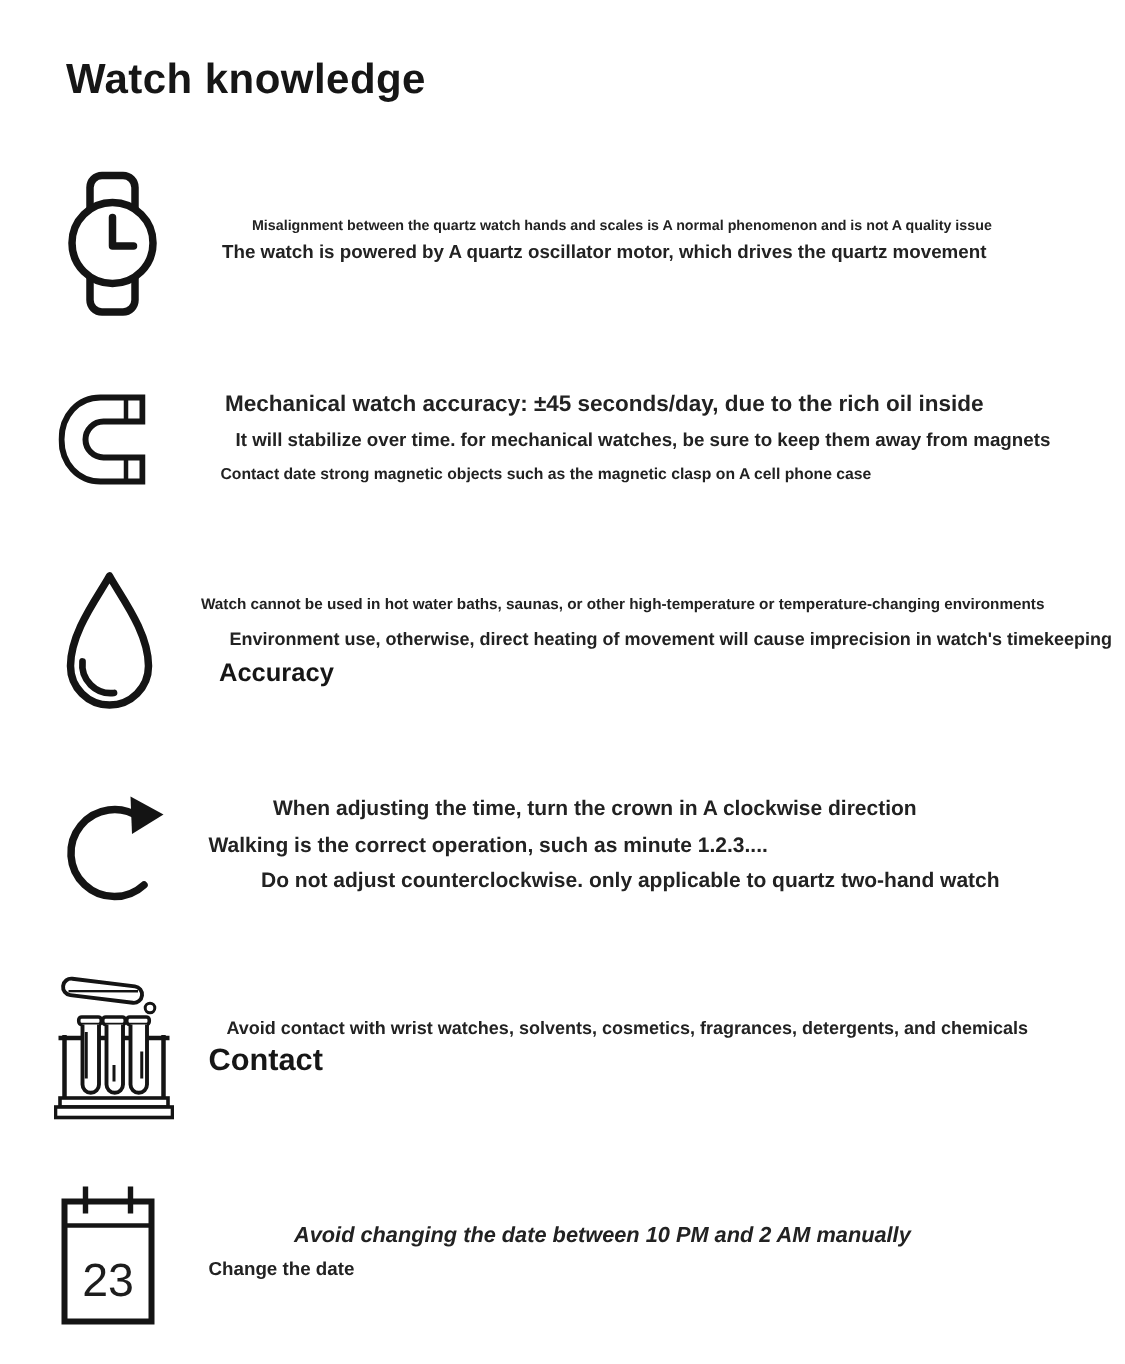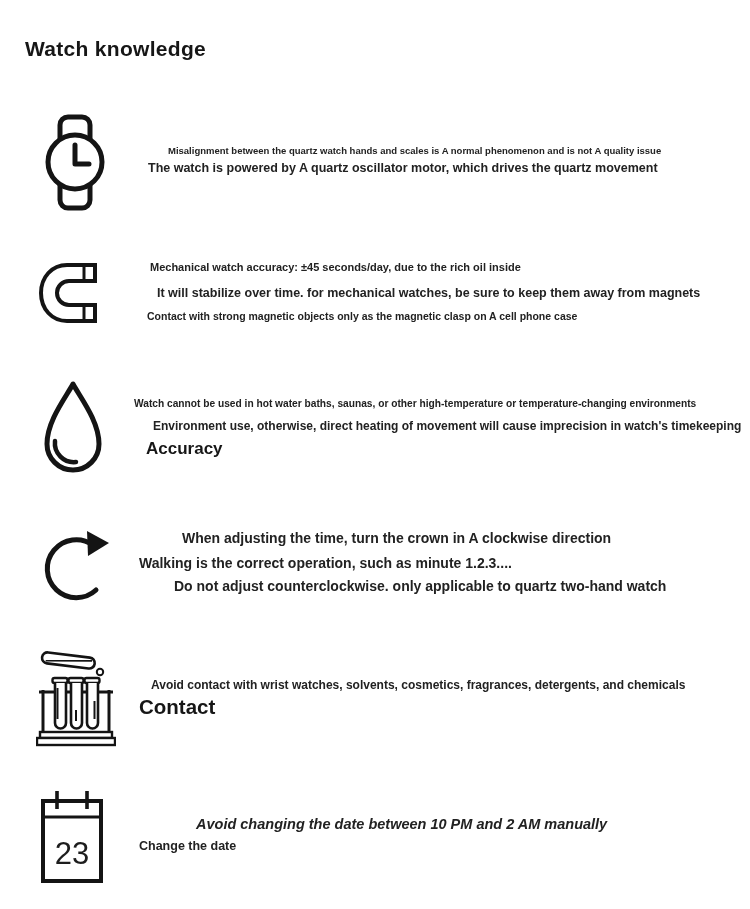--- a/index.html
+++ b/index.html
@@ -7,41 +7,41 @@
     position: relative;
     width: 750px;
     height: 909px;
     background: #ffffff;
     overflow: hidden;
     font-family: "Liberation Sans", "DejaVu Sans", sans-serif;
     color: #1d1d1d;
   }
   .page-title {
     position: absolute;
-    left: 25px; top: 37px;
-    font-size: 21px;
+    left: 44px; top: 37px;
+    font-size: 28px;
     font-weight: 700;
     letter-spacing: 0.3px;
     color: #161616;
     white-space: nowrap;
   }
   .icon { position: absolute; }
   .ln {
     position: absolute;
     white-space: nowrap;
     font-weight: 700;
     color: #222222;
   }
   
   .s1-icon { left: 45px; top: 114px; width: 60px; height: 97px; }
   .s1-l1 { left: 168px; top: 145px; font-size: 9.5px; }
   .s1-l2 { left: 148px; top: 161px; font-size: 12.5px; }
   
   .s2-icon { left: 39px; top: 262px; width: 58px; height: 62px; }
-  .s2-l1 { left: 150px; top: 261px; font-size: 11px; }
+  .s2-l1 { left: 150px; top: 261px; font-size: 15px; }
   .s2-l2 { left: 157px; top: 286px; font-size: 12.5px; text-align: center; }
   .s2-l3 { left: 147px; top: 310px; font-size: 10.5px; }
   
   .s3-icon { left: 42px; top: 380px; width: 62px; height: 99px; }
   .s3-l1 { left: 134px; top: 398px; font-size: 10.2px; text-align: center; }
   .s3-l2 { left: 153px; top: 419px; font-size: 12px; }
   .s3-l3 { left: 146px; top: 439px; font-size: 17px; color: #161616; }
   
   .s4-icon { left: 40px; top: 525px; width: 72px; height: 84px; }
   .s4-l1 { left: 182px; top: 530px; font-size: 14px; }
@@ -79,21 +79,21 @@
   </div>
 
   <div>
     <svg class="icon s2-icon" viewBox="0 0 58 62">
       <path d="M56 3 H28 C13 3 2 15 2 31 C2 47 13 59 28 59 H56 V43 H30 A12 12 0 0 1 30 19 H56 Z" fill="#fff" stroke="#141414" stroke-width="4" stroke-linejoin="miter"></path>
       <line x1="45" y1="3" x2="45" y2="19" stroke="#141414" stroke-width="3"></line>
       <line x1="45" y1="43" x2="45" y2="59" stroke="#141414" stroke-width="3"></line>
     </svg>
     <div class="ln s2-l1">Mechanical watch accuracy: ±45 seconds/day, due to the rich oil inside</div>
     <div class="ln s2-l2">It will stabilize over time. for mechanical watches, be sure to keep them away from magnets</div>
-    <div class="ln s2-l3">Contact with strong magnetic objects only as the magnetic clasp on A cell phone case</div>
+    <div class="ln s2-l3">Contact date strong magnetic objects such as the magnetic clasp on A cell phone case</div>
   </div>
 
   <div>
     <svg class="icon s3-icon" viewBox="0 0 62 99">
       <path d="M31 4 C24 17 5 41 5 64 A26 26 0 0 0 57 64 C57 41 38 17 31 4 Z" fill="#fff" stroke="#141414" stroke-width="5" stroke-linejoin="round"></path>
       <path d="M13 61 A19 19 0 0 0 34 82" fill="none" stroke="#141414" stroke-width="4.5" stroke-linecap="round"></path>
     </svg>
     <div class="ln s3-l1">Watch cannot be used in hot water baths, saunas, or other high-temperature or temperature-changing environments</div>
     <div class="ln s3-l2">Environment use, otherwise, direct heating of movement will cause imprecision in watch's timekeeping</div>
     <div class="ln s3-l3">Accuracy</div>

